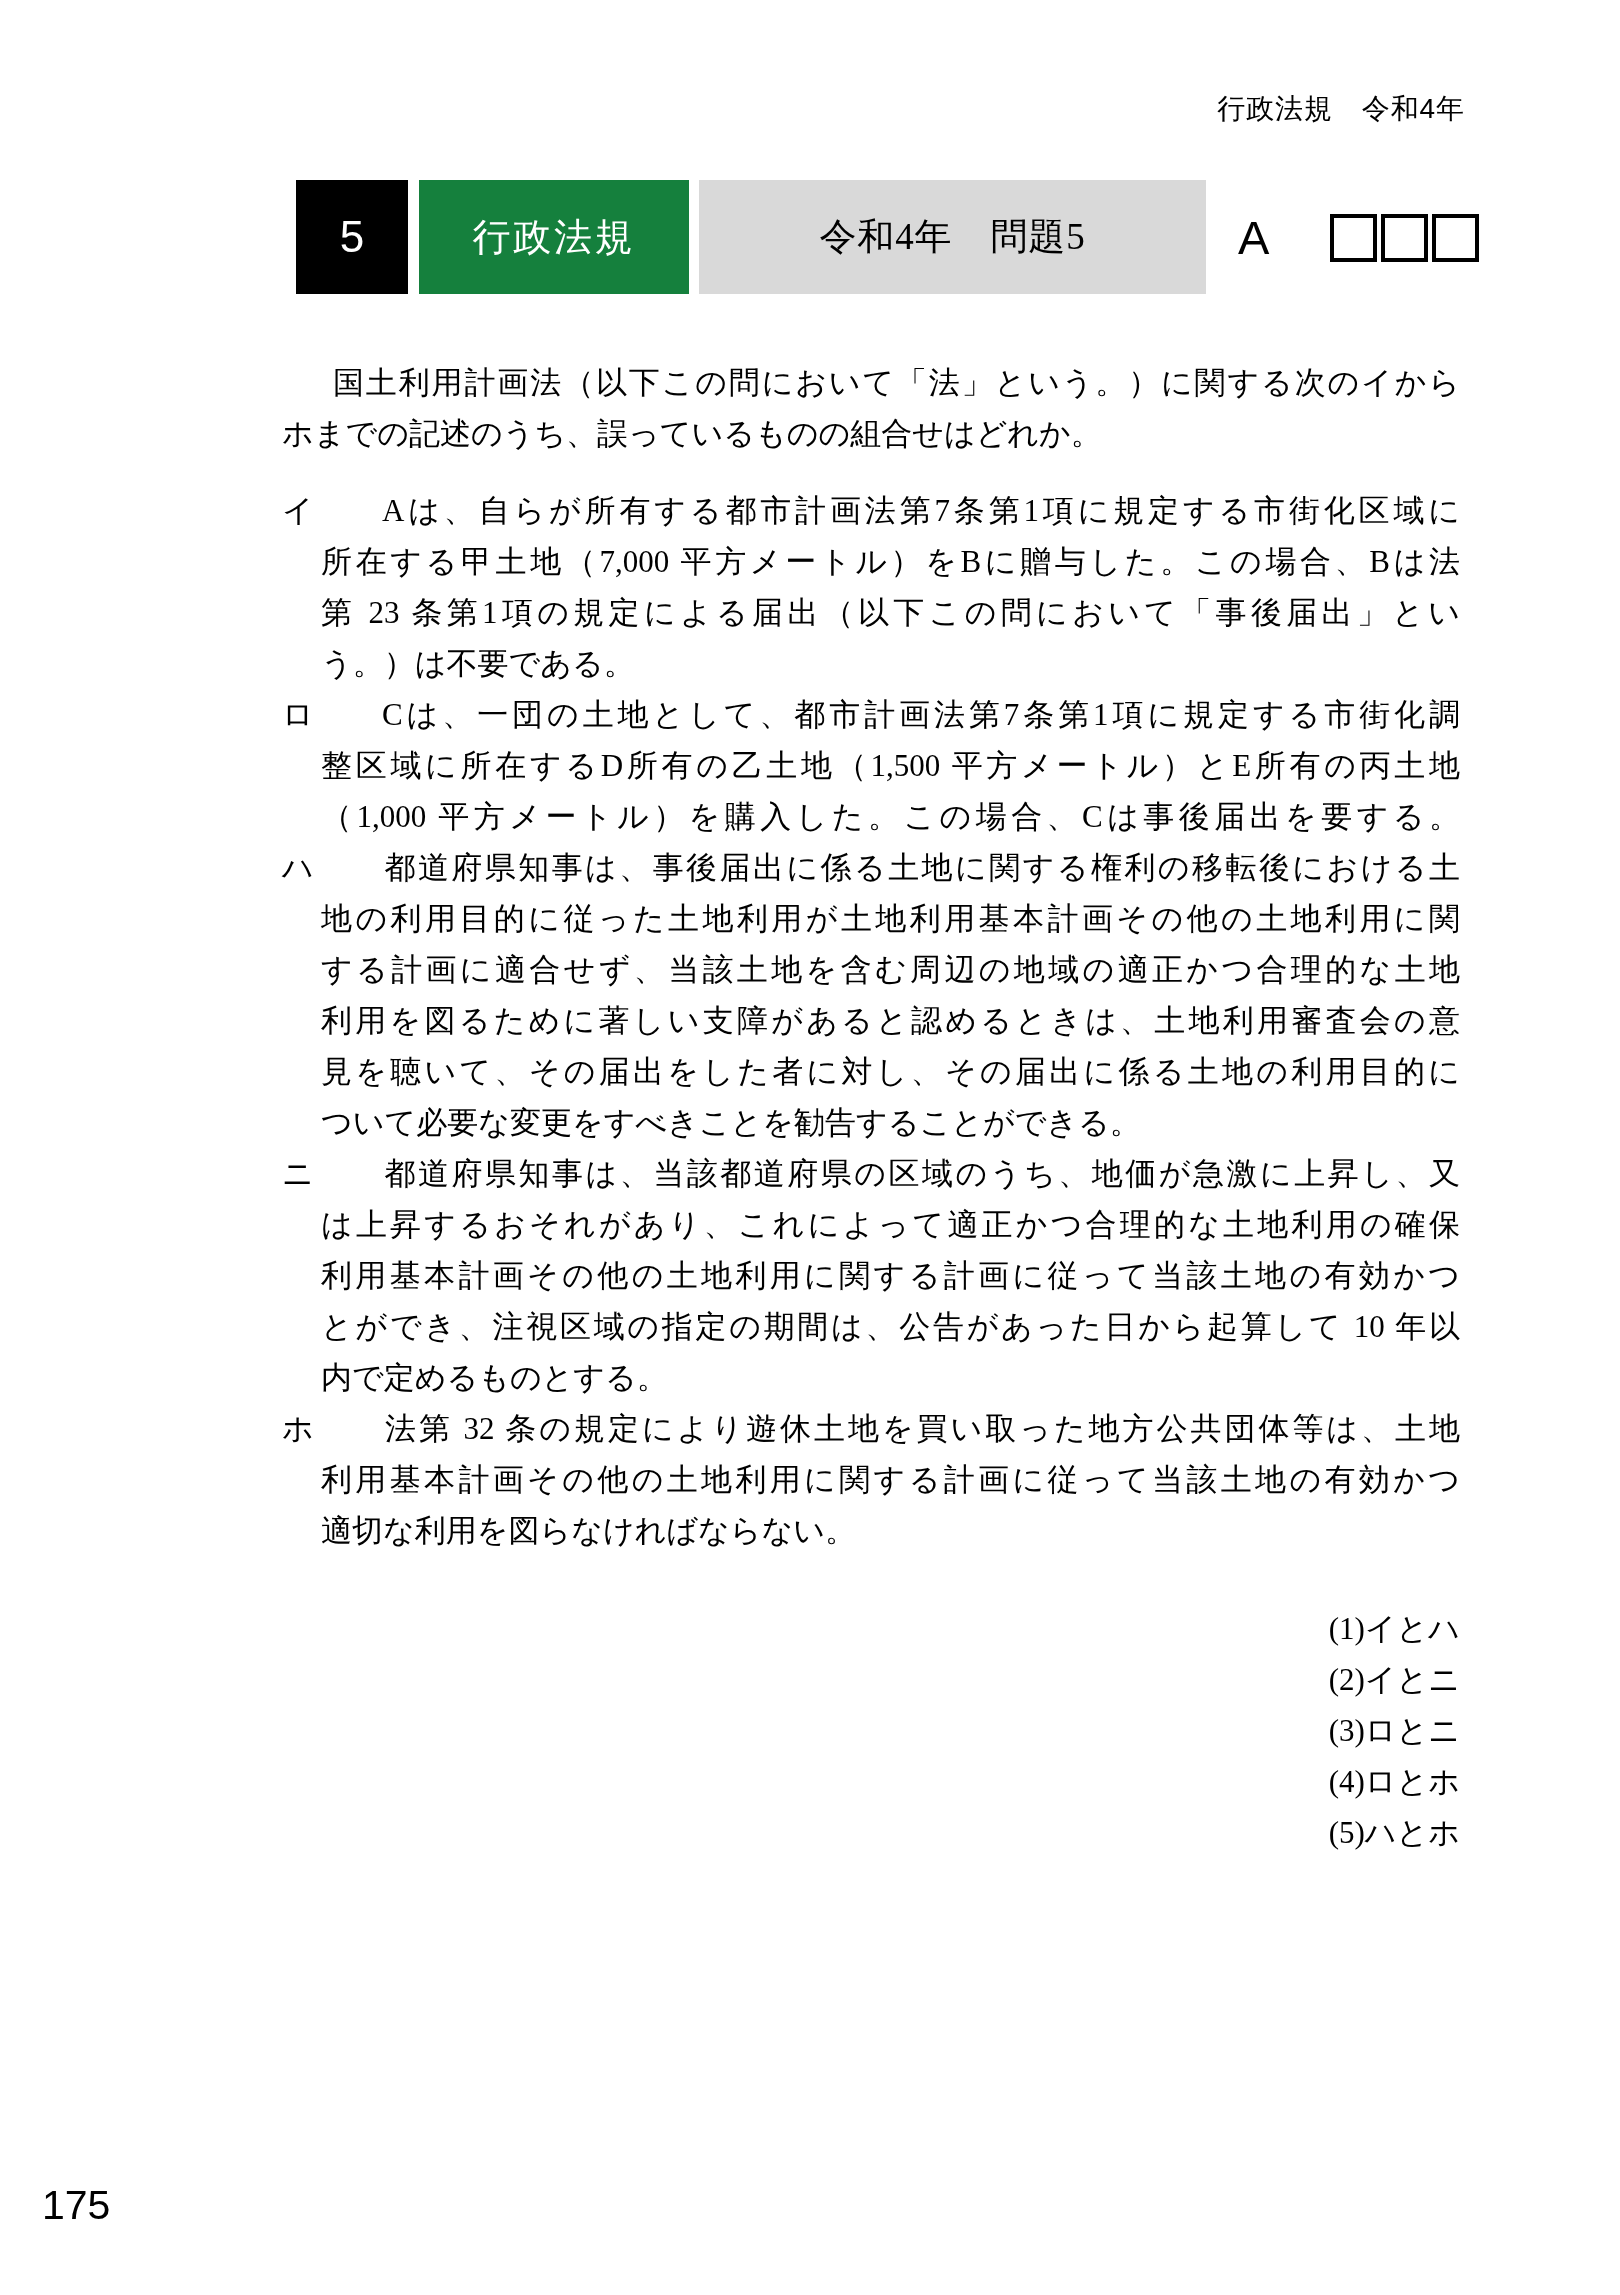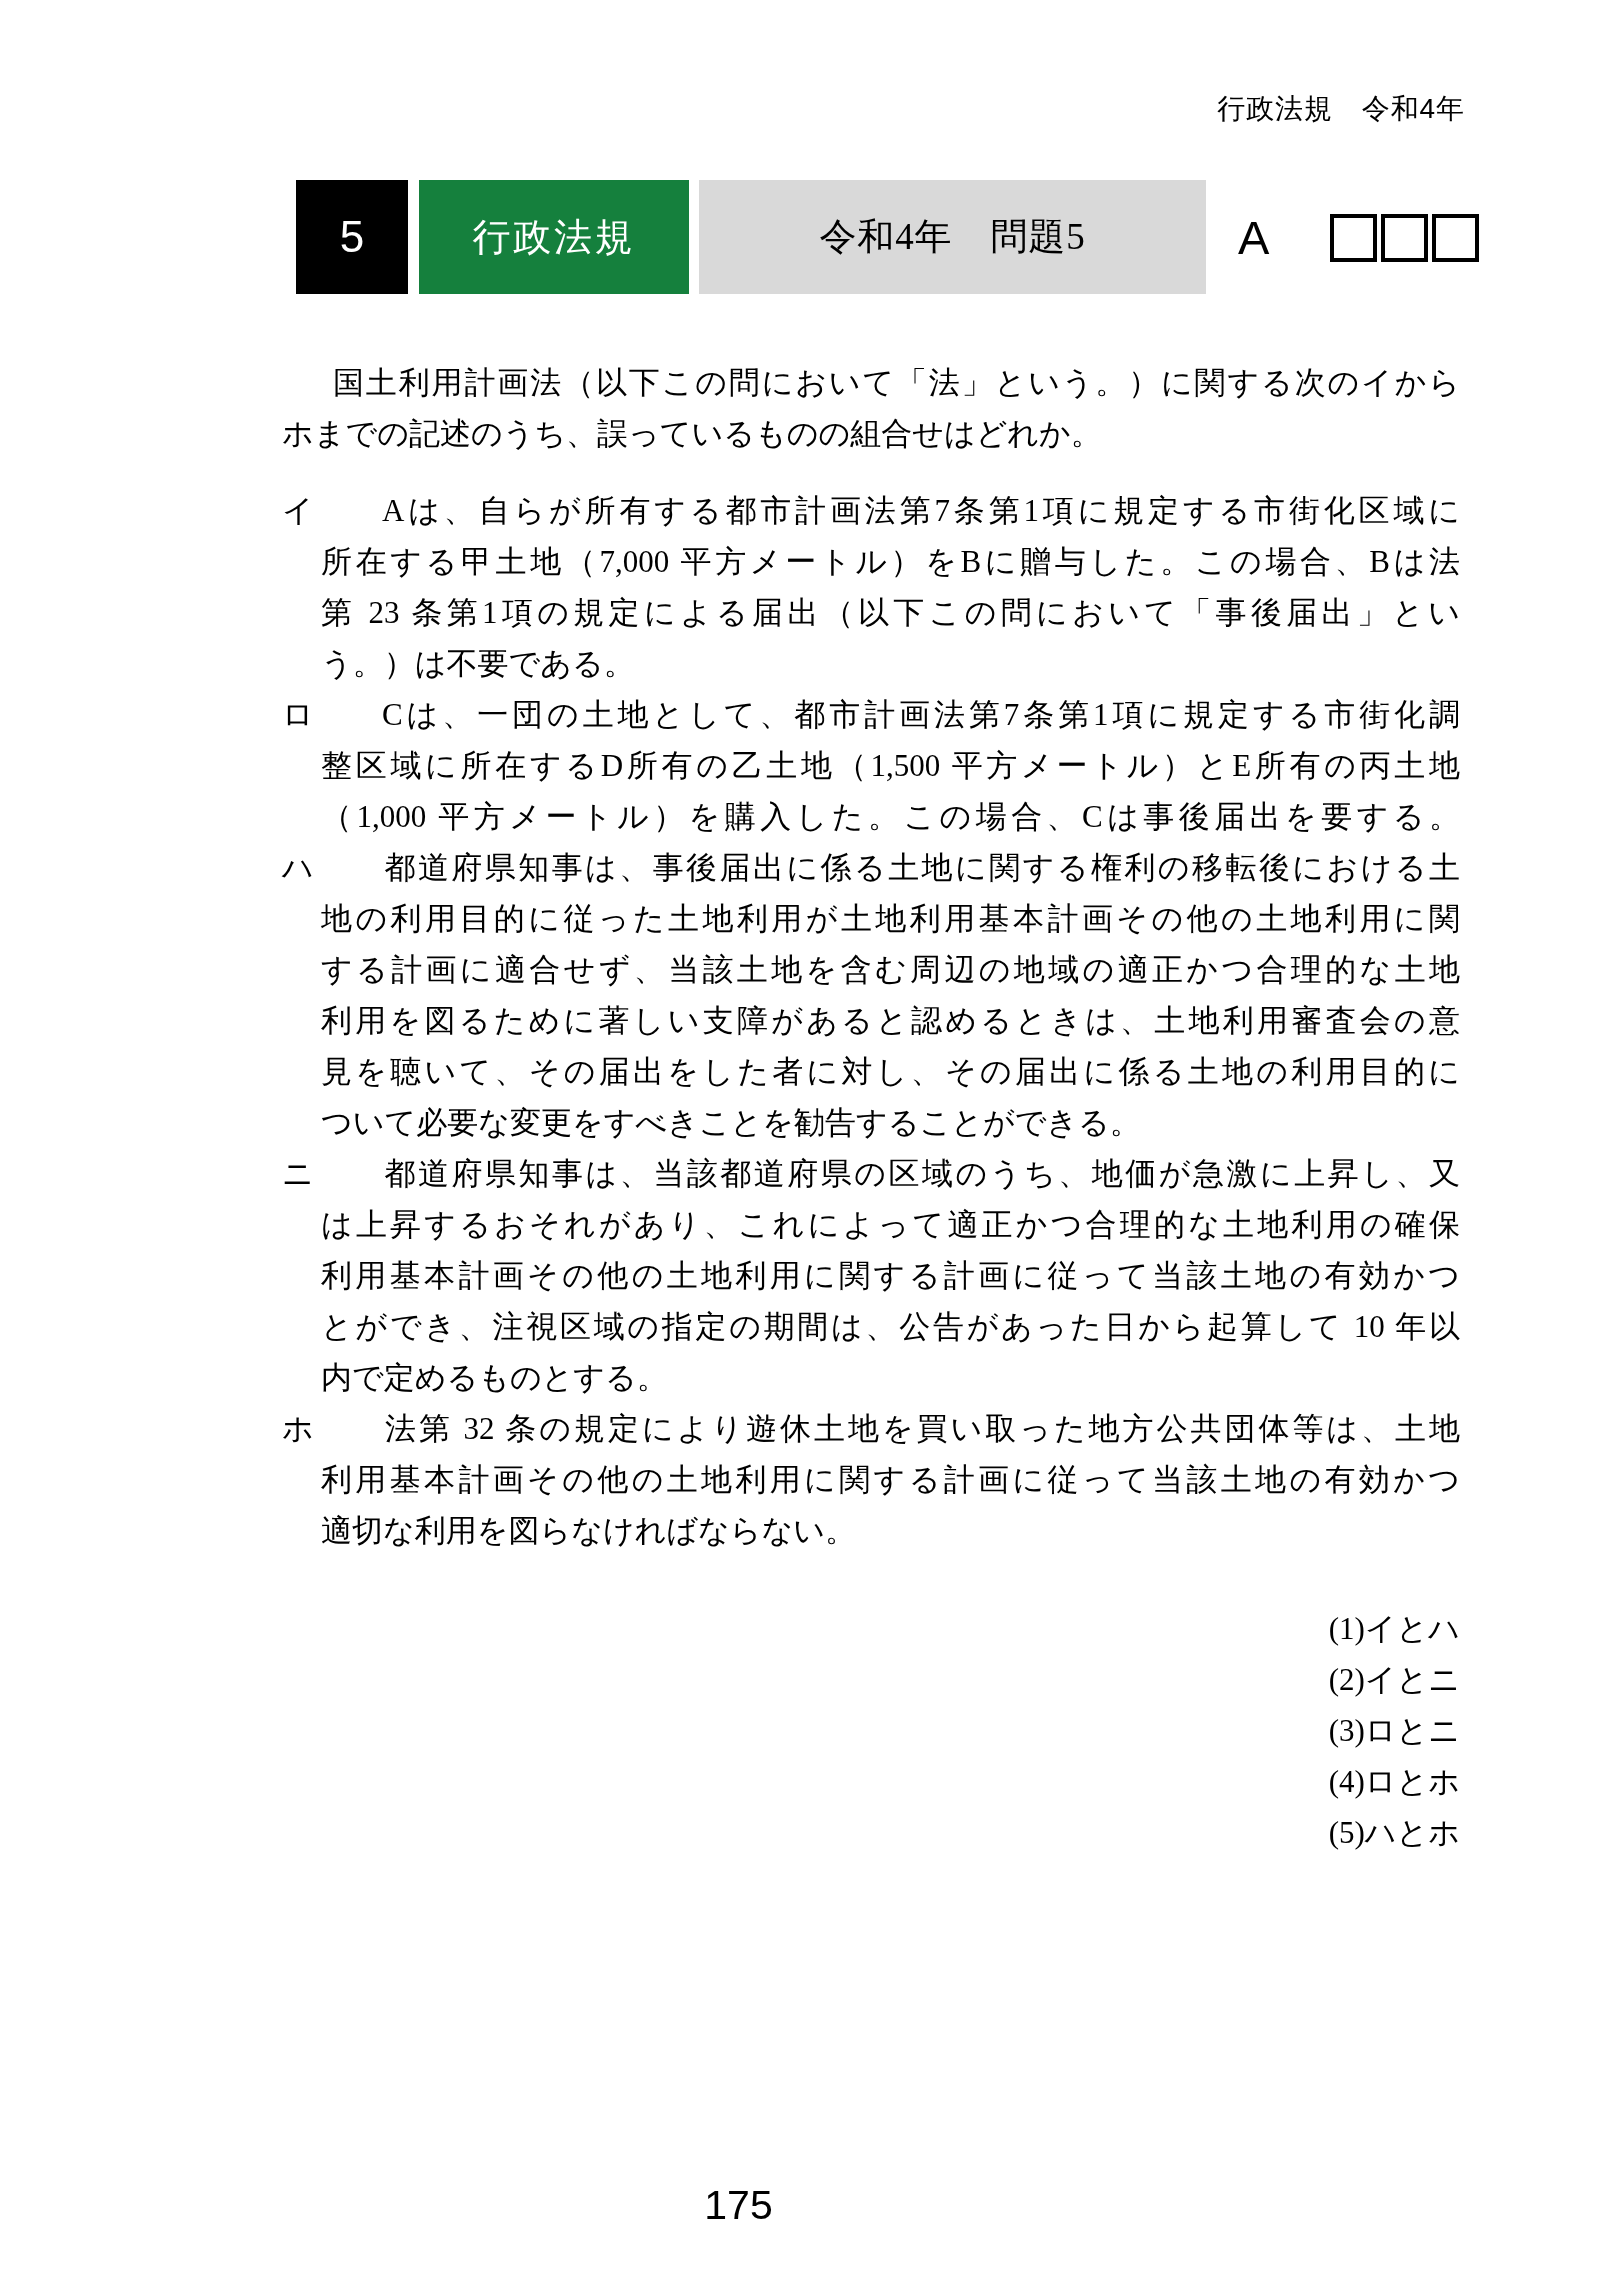--- a/index.html
+++ b/index.html
@@ -51,22 +51,22 @@
   .tline { height:51px; text-align:justify; text-align-last:justify; }
   .tline.short { text-align-last:left; }
   .tline.cont { padding-left:39px; }
   .tline.findent { text-indent:51px; }
   .ilabel { display:inline-block; width:100px; text-indent:0; }
 
   .choice { height:51px; text-align:right; }
   .cnum { display:inline-block; width:89px; }
 
   .pageno {
-    position:absolute; top:2172px; left:0; width:1477px; text-align:center;
-    font-family:"Liberation Sans","DejaVu Sans",sans-serif; font-size:41px; line-height:1;
+    position:absolute; top:2172px; left:0; width:1477px; text-align:left;
+    font-family:"Liberation Sans","DejaVu Sans",sans-serif; font-size:41px; line-height:1;padding-left:42px;
   }
 </style>
 </head>
 <body>
 
 <div class="page">
 
   <div class="running-header">行政法規　令和4年</div>
 
   <div class="band">

